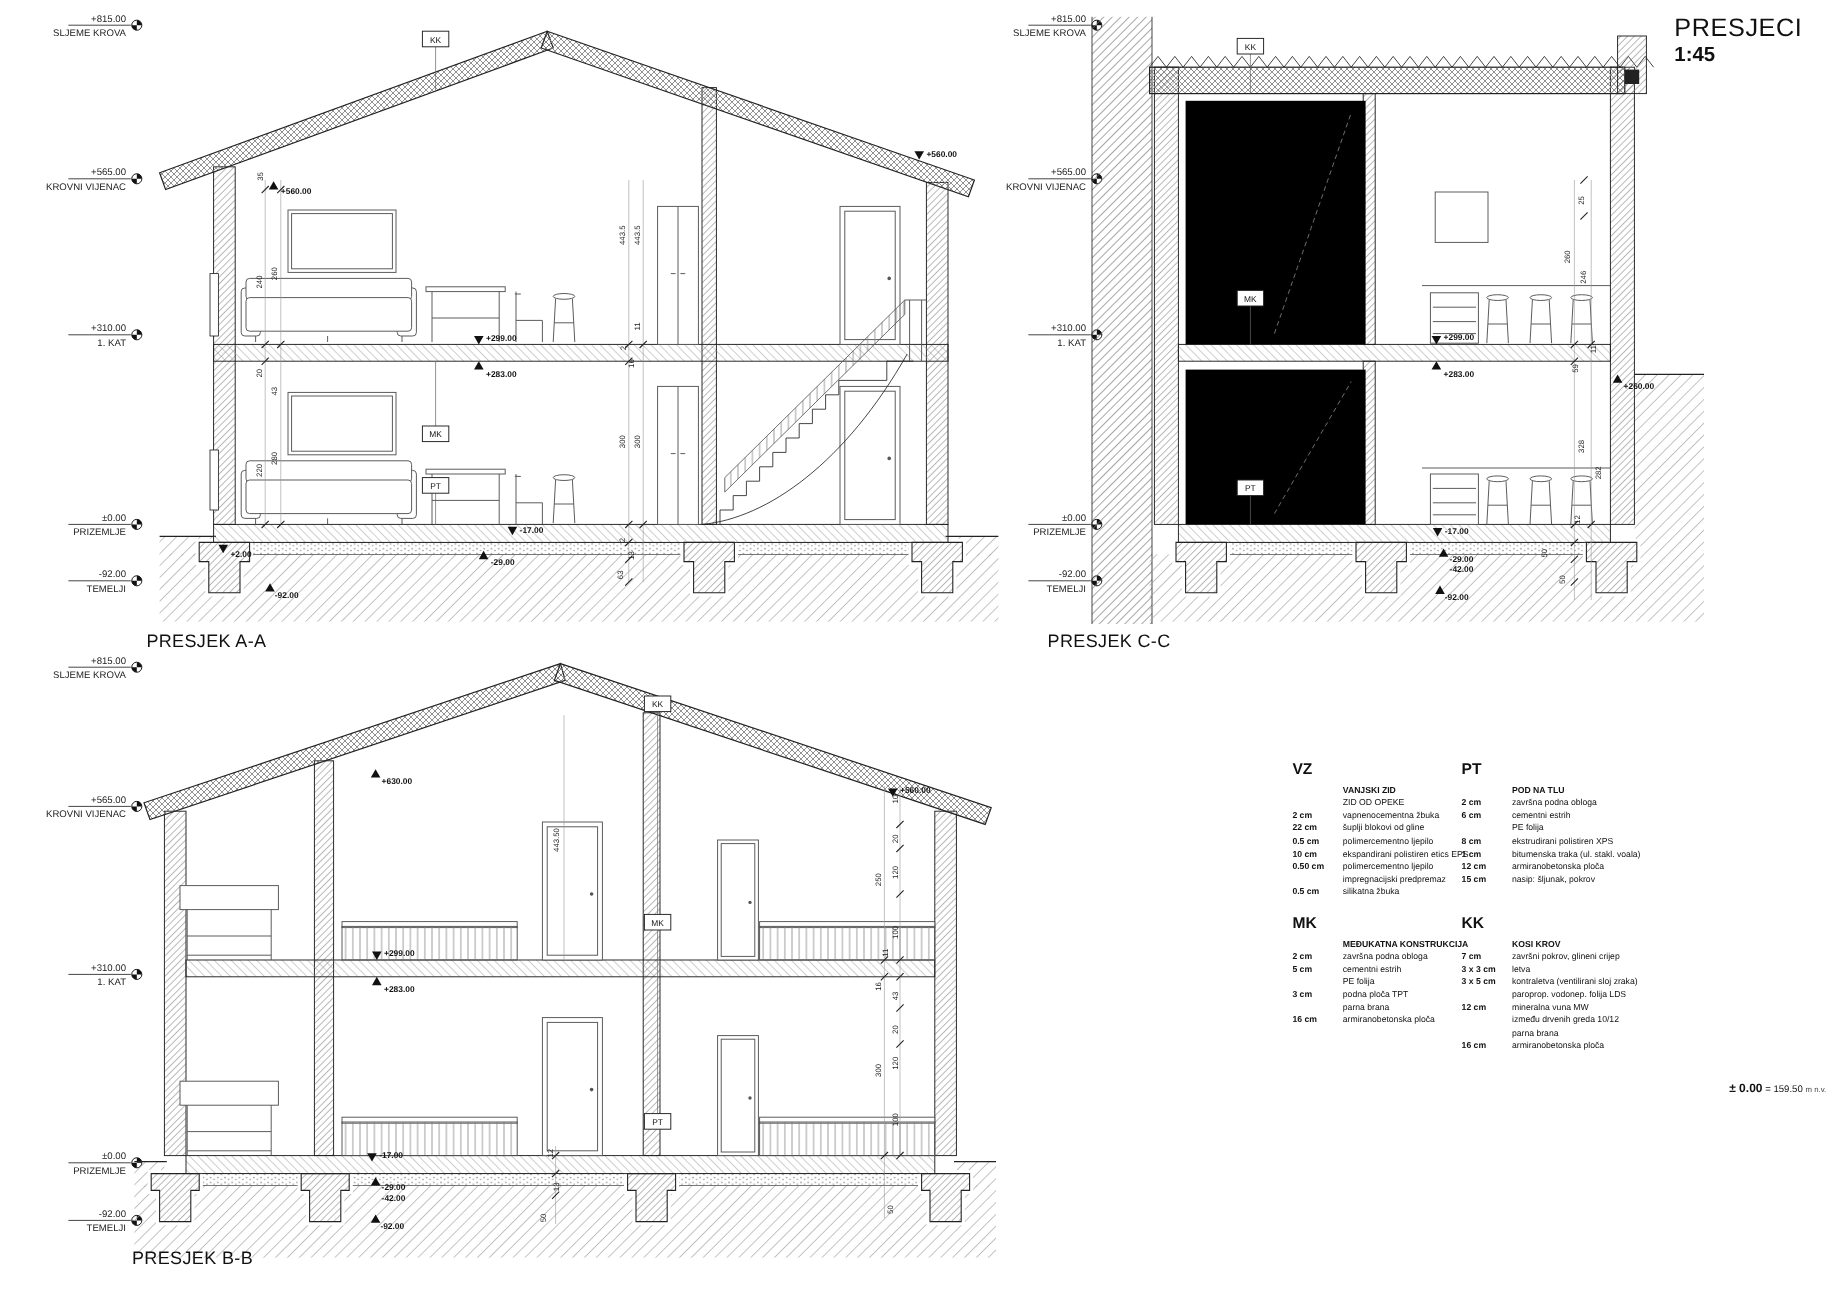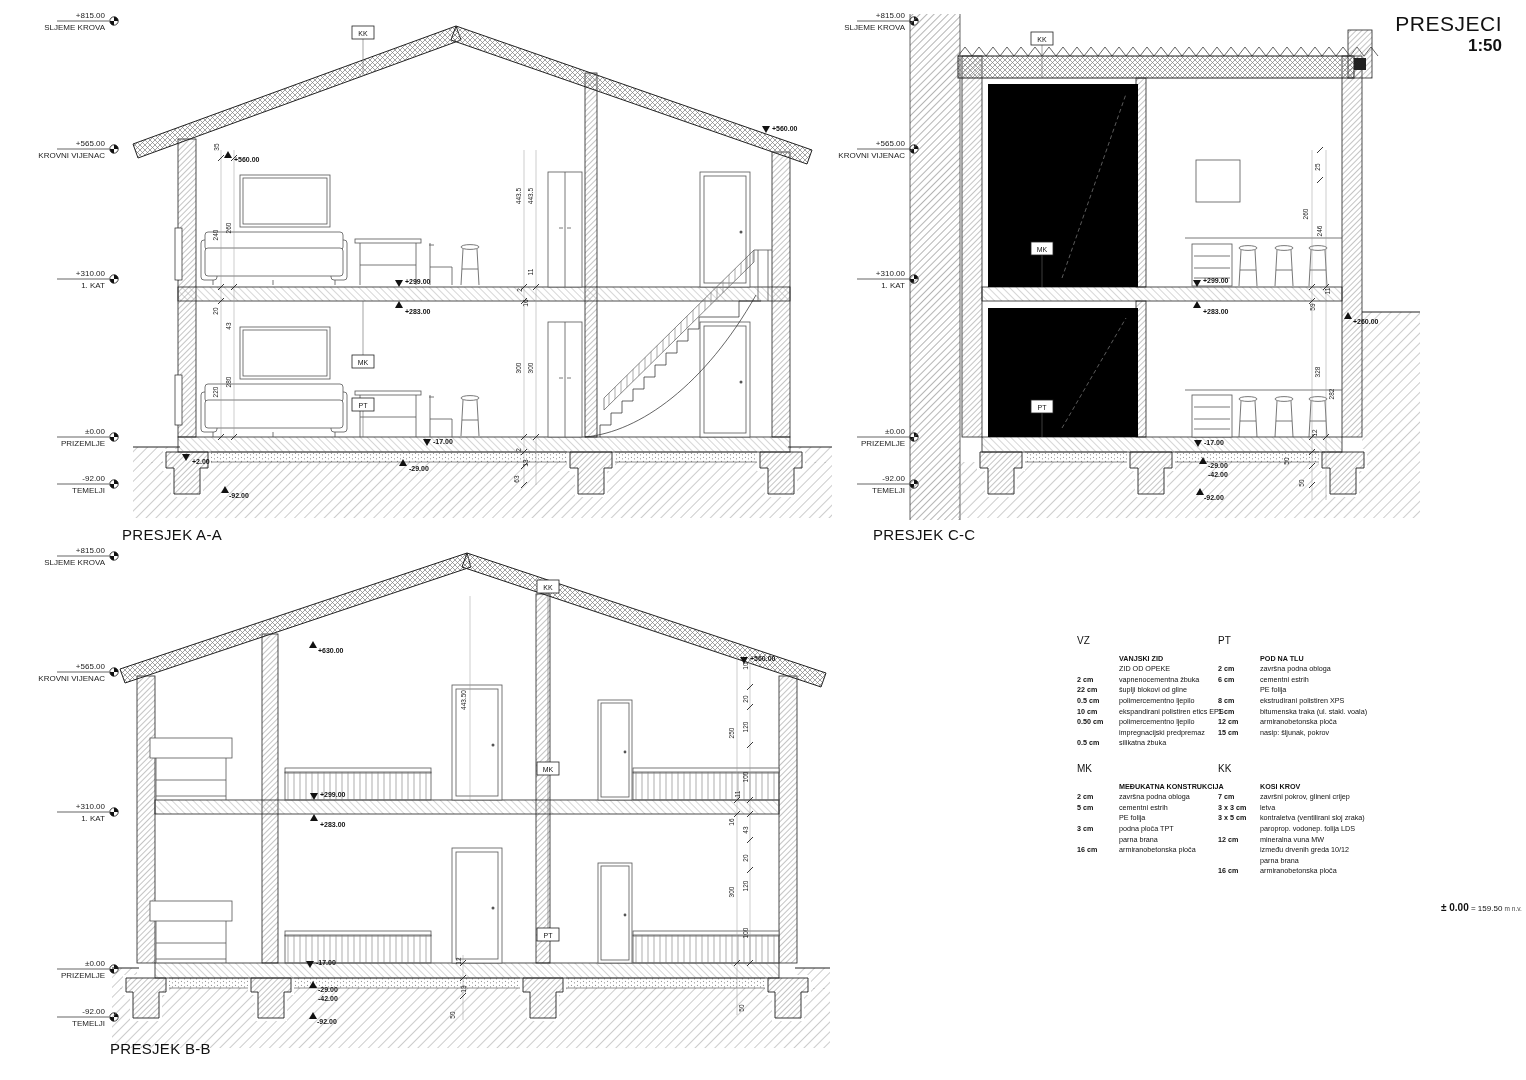--- a/index.html
+++ b/index.html
@@ -28,26 +28,26 @@
   .dimline{stroke:#999;stroke-width:.5}
   .tick{stroke:#222;stroke-width:.9}
   .thin{stroke:#222;stroke-width:.7;fill:none}
   .win{fill:#fff;stroke:#222;stroke-width:.7}
   .lead{stroke:#666;stroke-width:.6}
   .dash{stroke:#999;stroke-width:.6;stroke-dasharray:4 3;fill:none}
   .lbox{fill:#fff;stroke:#222;stroke-width:.8}
   .grline{stroke:#222;stroke-width:1}
 
   
-  .sheet-title{position:absolute;right:24px;top:12px;text-align:right;line-height:1.15}
+  .sheet-title{position:absolute;right:24px;top:12px;line-height:1.15}
   .sheet-title .t1{font-size:21px;letter-spacing:.5px}
   .sheet-title .t2{font-size:17px;font-weight:bold}
   .seclabel{position:absolute;font-size:15px;letter-spacing:.3px;color:#111}
   .legend{position:absolute;width:176px;font-size:7.2px;line-height:10.6px;color:#111}
-  .lcode{font-weight:normal;font-size:10px;margin-bottom:7px}
+  .lcode{font-weight:bold;font-size:13px;margin-bottom:7px}
   .lrow{display:flex}
   .lsize{width:42px;font-weight:bold;flex:none}
   .ltitle{font-weight:bold}
   .note{position:absolute;left:1441px;top:902px;font-size:8px;white-space:nowrap}
   .note b{font-size:10px}
   .note .unit{font-size:6.5px;color:#444}
 </style>
 </head>
 <body>
 
@@ -506,21 +506,21 @@
           <text class="mark" x="318" y="992">-29.00</text>
     <text class="mark" x="318" y="1001">-42.00</text>
     <use href="#tu" x="313" y="1012"></use>
           <text class="mark" x="317" y="1024">-92.00</text>
   </g>
 </g>
 </svg>
 
 <div class="sheet-title">
   <div class="t1">PRESJECI</div>
-  <div class="t2">1:50</div>
+  <div class="t2">1:45</div>
 </div>
 
 <div class="seclabel" style="left:122px;top:526px">PRESJEK A-A</div>
 <div class="seclabel" style="left:873px;top:526px">PRESJEK C-C</div>
 <div class="seclabel" style="left:110px;top:1040px">PRESJEK B-B</div>
 
 <div class="legend" style="left:1077px;top:636px">
   <div class="lcode">VZ</div>
   <div class="lrow">
         <span class="lsize"></span>

